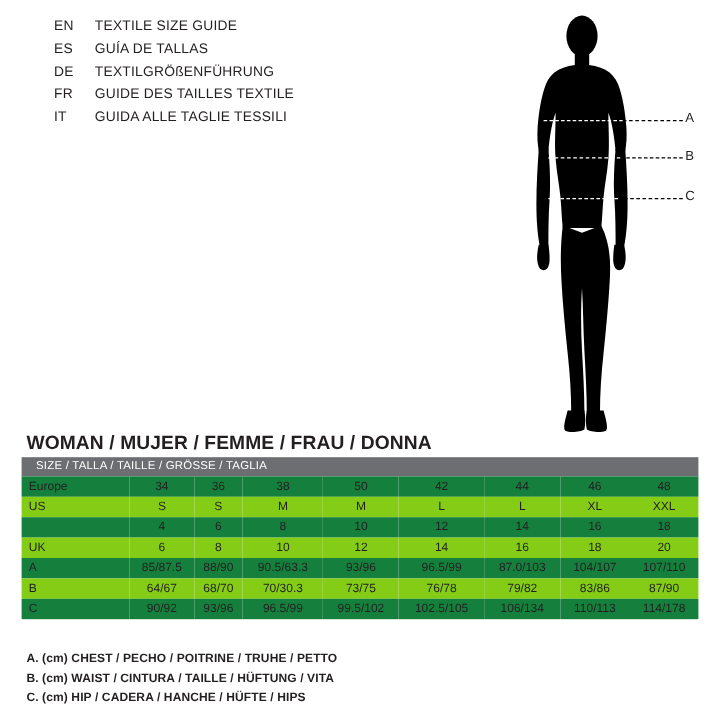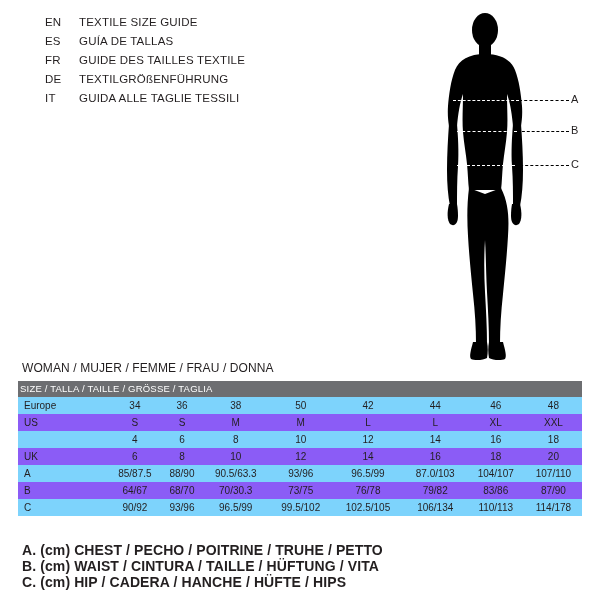--- a/index.html
+++ b/index.html
@@ -72,22 +72,22 @@
     position: absolute;
     font-size: 11px;
     color: #231f20;
   }
 
   
   .woman-caption {
     position: absolute;
     left: 22px;
     top: 361px;
-    font-size: 12px;
-    font-weight: normal;
+    font-size: 16px;
+    font-weight: bold;
     letter-spacing: 0.1px;
   }
 
   
   .table-wrap {
     position: absolute;
     left: 18px;
     top: 381px;
     width: 564px;
   }
@@ -102,46 +102,46 @@
     line-height: 17px;
     text-align: center;
     color: #231f20;
   }
   table.size-table tr.head td {
     background: #6d6e71;
     color: #ffffff;
     font-size: 9.5px;
     font-weight: normal;
     text-align: left;
-    padding-left: 2px;
+    padding-left: 12px;
     letter-spacing: 0.2px;
     height: 16px;
     line-height: 16px;
   }
   table.size-table td.rowlabel {
     text-align: left;
     padding-left: 6px;
     width: 84px;
   }
   tr.shade td {
-    background: #7dd3fc;
+    background: #15803d;
   }
   tr.plain td {
-    background: #8b5cf6;
+    background: #84cc16;
   }
 
   
   .footnotes {
     position: absolute;
     left: 22px;
     top: 542px;
     width: 540px;
   }
   .footnote {
-    font-size: 14px;
+    font-size: 10px;
     font-weight: bold;
     letter-spacing: 0.1px;
     line-height: 16px;
     color: #231f20;
   }
 </style>
 </head>
 <body>
 
 <div class="page">
@@ -149,26 +149,26 @@
   <div class="lang-block">
     <div class="lang-row">
       <span class="lang-code">EN</span>
       <span class="lang-text">TEXTILE SIZE GUIDE</span>
     </div>
     <div class="lang-row">
       <span class="lang-code">ES</span>
       <span class="lang-text">GUÍA DE TALLAS</span>
     </div>
     <div class="lang-row">
+      <span class="lang-code">DE</span>
+      <span class="lang-text">TEXTILGRÖßENFÜHRUNG</span>
+    </div>
+    <div class="lang-row">
       <span class="lang-code">FR</span>
       <span class="lang-text">GUIDE DES TAILLES TEXTILE</span>
-    </div>
-    <div class="lang-row">
-      <span class="lang-code">DE</span>
-      <span class="lang-text">TEXTILGRÖßENFÜHRUNG</span>
     </div>
     <div class="lang-row">
       <span class="lang-code">IT</span>
       <span class="lang-text">GUIDA ALLE TAGLIE TESSILI</span>
     </div>
   </div>
 
   <div class="figure-wrap">
     <svg class="figure-svg" width="190" height="362" viewBox="0 0 190 362">
       <g fill="#000000">

